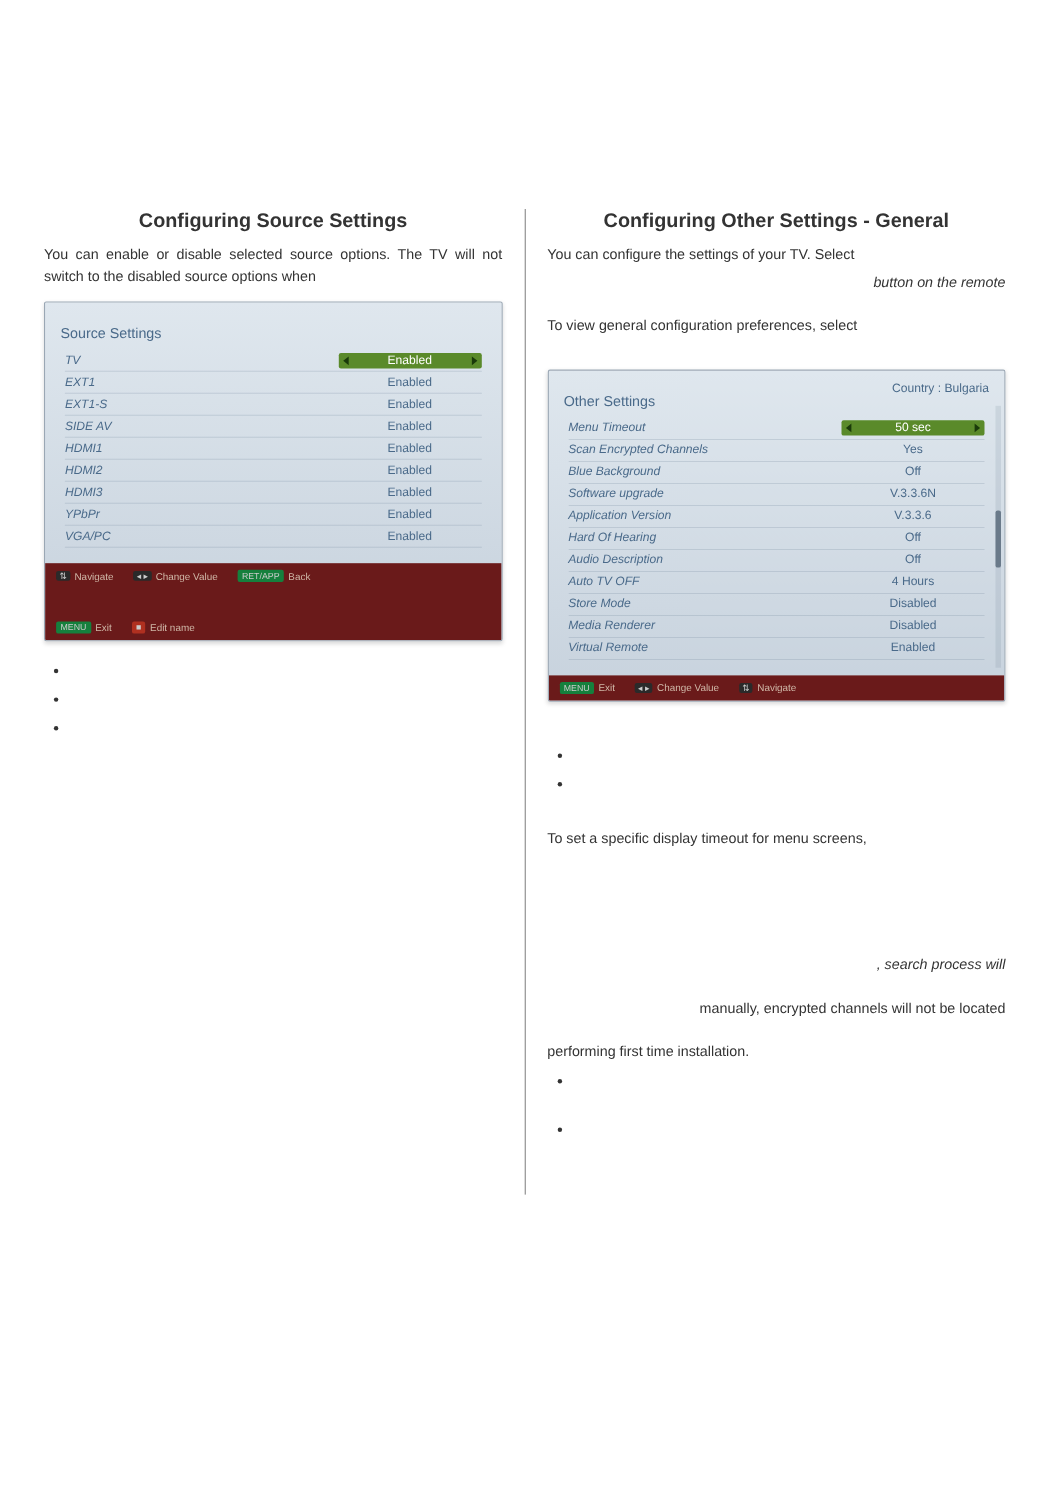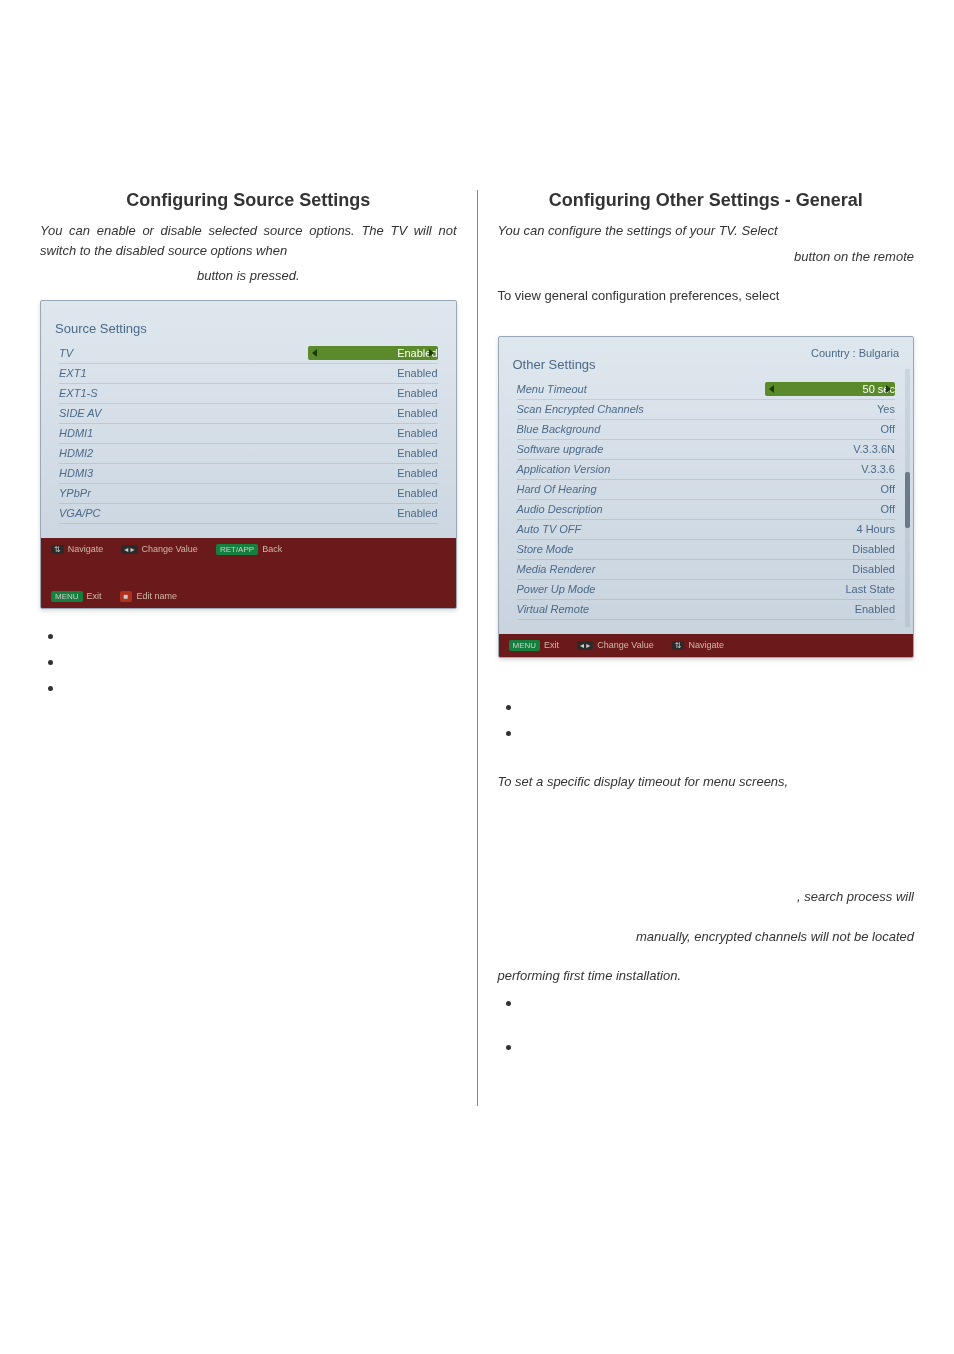--- a/index.html
+++ b/index.html
@@ -29,21 +29,20 @@
     text-align: center;
     font-weight: bold;
     font-size: 18px;
     color: #333;
     margin-bottom: 10px;
   }
   .body-text {
     font-size: 13px;
     line-height: 1.5;
     color: #333;
-    font-style: italic;
     margin-bottom: 6px;
     text-align: justify;
   }
   .body-text.nonitalic { font-style: normal; }
   .body-text.right { text-align: right; font-style: italic; }
   .bullets { list-style: disc; padding-left: 24px; margin: 8px 0 24px 0; }
   .bullets li { height: 26px; }
   .bullets.tall li { height: 44px; }
   .spacer { height: 14px; }
 
@@ -77,21 +76,21 @@
     display: flex;
     align-items: center;
     height: 20px;
     border-bottom: 1px solid rgba(120,140,160,0.25);
     font-size: 11px;
     color: #4a6a8a;
   }
   .tv-row-label { flex: 1; font-style: italic; }
   .tv-row-value {
     width: 130px;
-    text-align: right;
+    text-align: center;
     color: #4a6a8a;
   }
   .tv-row.sel .tv-row-value {
     background: #5a8a2a;
     color: #fff;
     border-radius: 2px;
     position: relative;
     padding: 1px 0;
   }
   .tv-row.sel .tv-row-value::before,
@@ -150,21 +149,20 @@
   }
 </style>
 </head>
 <body>
 
 <div class="page">
 
   <div class="col">
     <div class="section-title">Configuring Source Settings</div>
     <div class="body-text">You can enable or disable selected source options. The TV will not switch to the disabled source options when</div>
-    <div class="body-text" style="text-align:center">button is pressed.</div>
 
     <div class="tv-screen">
       <div class="tv-title">Source Settings</div>
       <div class="tv-list" id="source-rows">
           <div class="tv-row sel">
             <span class="tv-row-label">TV</span>
             <span class="tv-row-value">Enabled</span>
           </div>
           <div class="tv-row">
             <span class="tv-row-label">EXT1</span>
@@ -278,24 +276,20 @@
           </div>
           <div class="tv-row">
             <span class="tv-row-label">Store Mode</span>
             <span class="tv-row-value">Disabled</span>
           </div>
           <div class="tv-row">
             <span class="tv-row-label">Media Renderer</span>
             <span class="tv-row-value">Disabled</span>
           </div>
           <div class="tv-row">
-            <span class="tv-row-label">Power Up Mode</span>
-            <span class="tv-row-value">Last State</span>
-          </div>
-          <div class="tv-row">
             <span class="tv-row-label">Virtual Remote</span>
             <span class="tv-row-value">Enabled</span>
           </div>
         </div>
       <div class="scroll-track">
           <div class="scroll-thumb"></div>
         </div>
       <div class="tv-footer">
         <div class="fitem">
             <span class="key">MENU</span>

